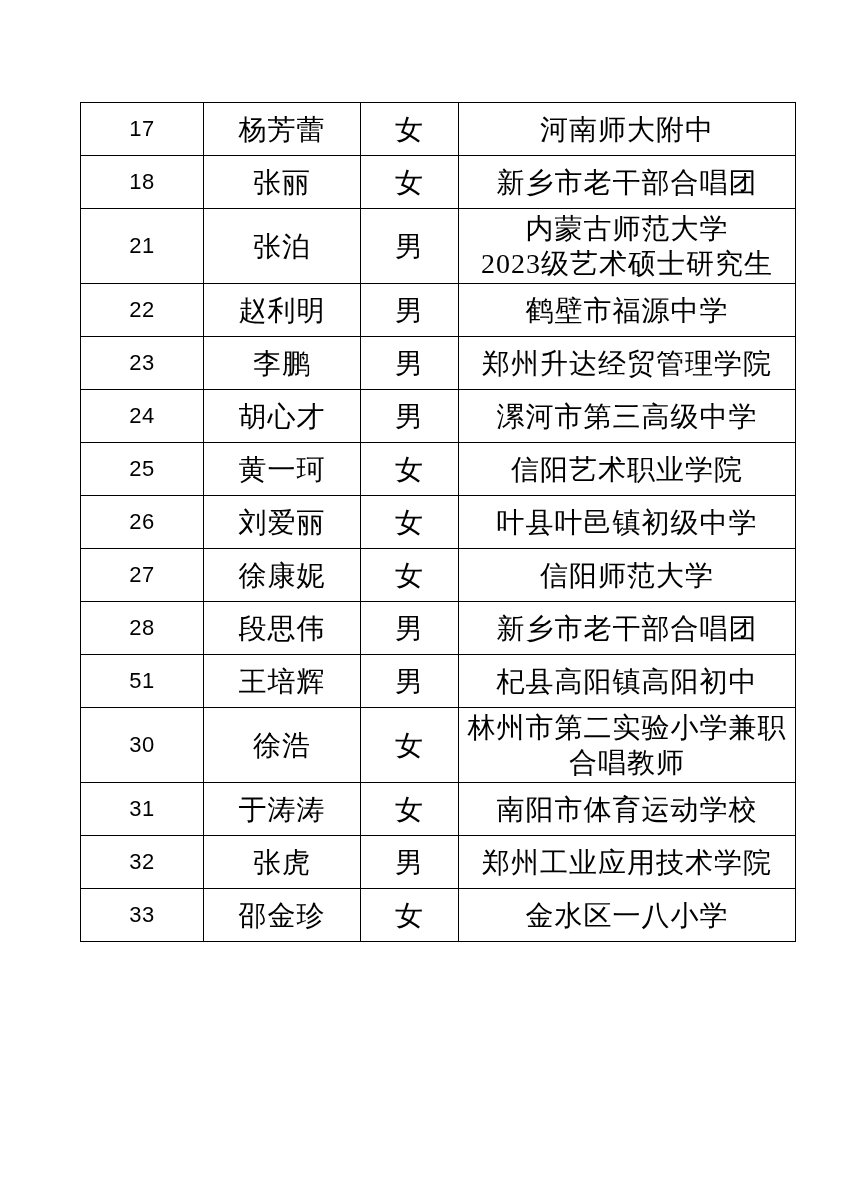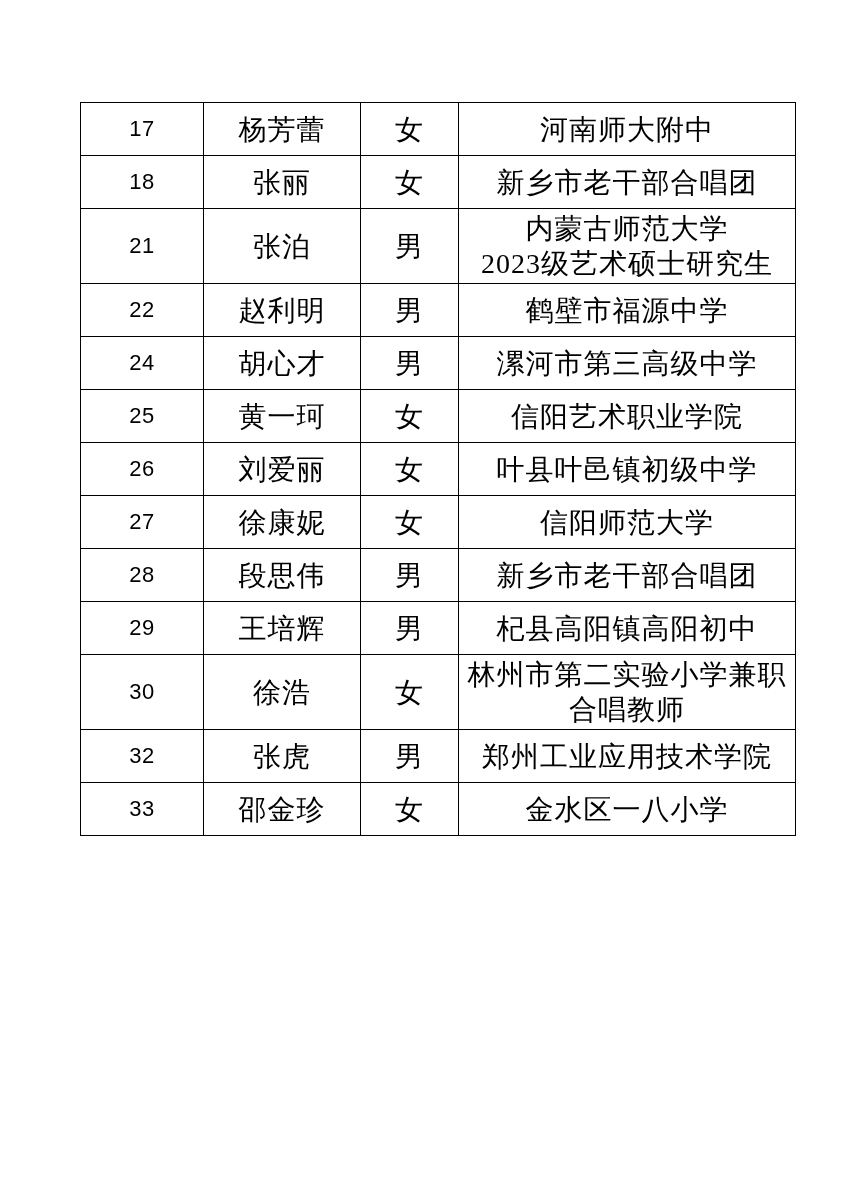--- a/index.html
+++ b/index.html
@@ -92,20 +92,26 @@
     <td class="cell-zh cell-aff">内蒙古师范大学
 2023级艺术硕士研究生</td>
   </tr>
           <tr class="roster-row">
     <td class="cell-num">22</td>
     <td class="cell-zh">赵利明</td>
     <td class="cell-zh">男</td>
     <td class="cell-zh cell-aff">鹤壁市福源中学</td>
   </tr>
           <tr class="roster-row">
+    <td class="cell-num">23</td>
+    <td class="cell-zh">李鹏</td>
+    <td class="cell-zh">男</td>
+    <td class="cell-zh cell-aff">郑州升达经贸管理学院</td>
+  </tr>
+          <tr class="roster-row">
     <td class="cell-num">24</td>
     <td class="cell-zh">胡心才</td>
     <td class="cell-zh">男</td>
     <td class="cell-zh cell-aff">漯河市第三高级中学</td>
   </tr>
           <tr class="roster-row">
     <td class="cell-num">25</td>
     <td class="cell-zh">黄一珂</td>
     <td class="cell-zh">女</td>
     <td class="cell-zh cell-aff">信阳艺术职业学院</td>
@@ -122,30 +128,36 @@
     <td class="cell-zh">女</td>
     <td class="cell-zh cell-aff">信阳师范大学</td>
   </tr>
           <tr class="roster-row">
     <td class="cell-num">28</td>
     <td class="cell-zh">段思伟</td>
     <td class="cell-zh">男</td>
     <td class="cell-zh cell-aff">新乡市老干部合唱团</td>
   </tr>
           <tr class="roster-row">
-    <td class="cell-num">29</td>
+    <td class="cell-num">51</td>
     <td class="cell-zh">王培辉</td>
     <td class="cell-zh">男</td>
     <td class="cell-zh cell-aff">杞县高阳镇高阳初中</td>
   </tr>
           <tr class="roster-row tall">
     <td class="cell-num">30</td>
     <td class="cell-zh">徐浩</td>
     <td class="cell-zh">女</td>
     <td class="cell-zh cell-aff">林州市第二实验小学兼职合唱教师</td>
+  </tr>
+          <tr class="roster-row">
+    <td class="cell-num">31</td>
+    <td class="cell-zh">于涛涛</td>
+    <td class="cell-zh">女</td>
+    <td class="cell-zh cell-aff">南阳市体育运动学校</td>
   </tr>
           <tr class="roster-row">
     <td class="cell-num">32</td>
     <td class="cell-zh">张虎</td>
     <td class="cell-zh">男</td>
     <td class="cell-zh cell-aff">郑州工业应用技术学院</td>
   </tr>
           <tr class="roster-row">
     <td class="cell-num">33</td>
     <td class="cell-zh">邵金珍</td>

